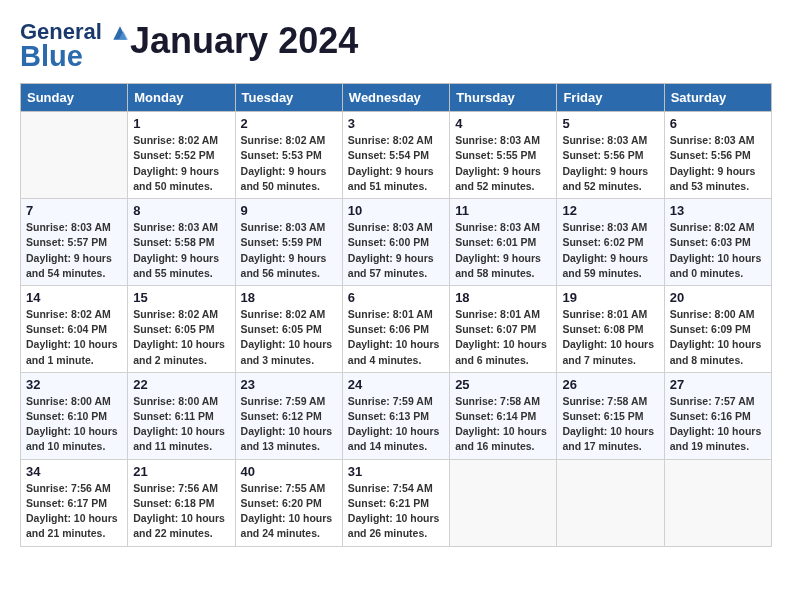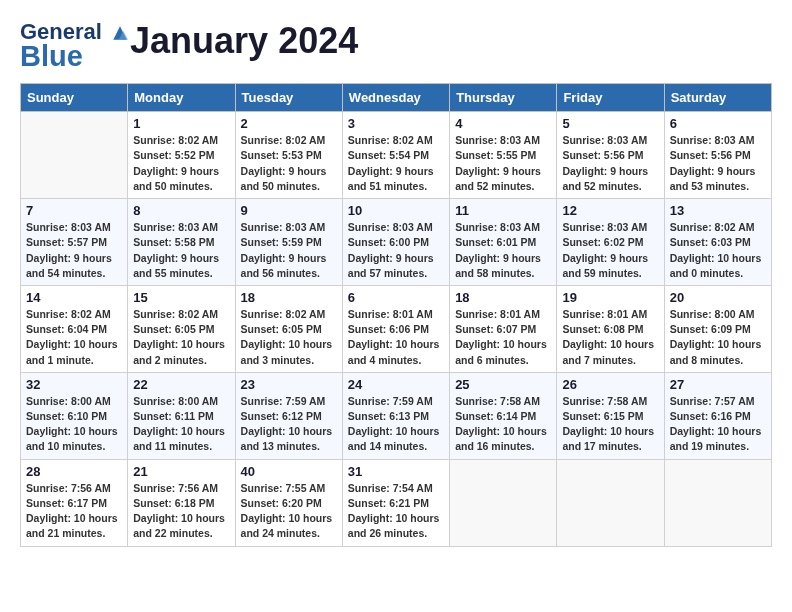--- a/index.html
+++ b/index.html
@@ -227,21 +227,21 @@
           <div class="day-number">26</div>
           <div class="day-info">Sunrise: 7:58 AM<br>Sunset: 6:15 PM<br>Daylight: 10 hours and 17 minutes.</div>
         </td>
         <td>
           <div class="day-number">27</div>
           <div class="day-info">Sunrise: 7:57 AM<br>Sunset: 6:16 PM<br>Daylight: 10 hours and 19 minutes.</div>
         </td>
       </tr>
       <tr>
         <td>
-          <div class="day-number">28</div>
+          <div class="day-number">34</div>
           <div class="day-info">Sunrise: 7:56 AM<br>Sunset: 6:17 PM<br>Daylight: 10 hours and 21 minutes.</div>
         </td>
         <td>
           <div class="day-number">21</div>
           <div class="day-info">Sunrise: 7:56 AM<br>Sunset: 6:18 PM<br>Daylight: 10 hours and 22 minutes.</div>
         </td>
         <td>
           <div class="day-number">40</div>
           <div class="day-info">Sunrise: 7:55 AM<br>Sunset: 6:20 PM<br>Daylight: 10 hours and 24 minutes.</div>
         </td>

